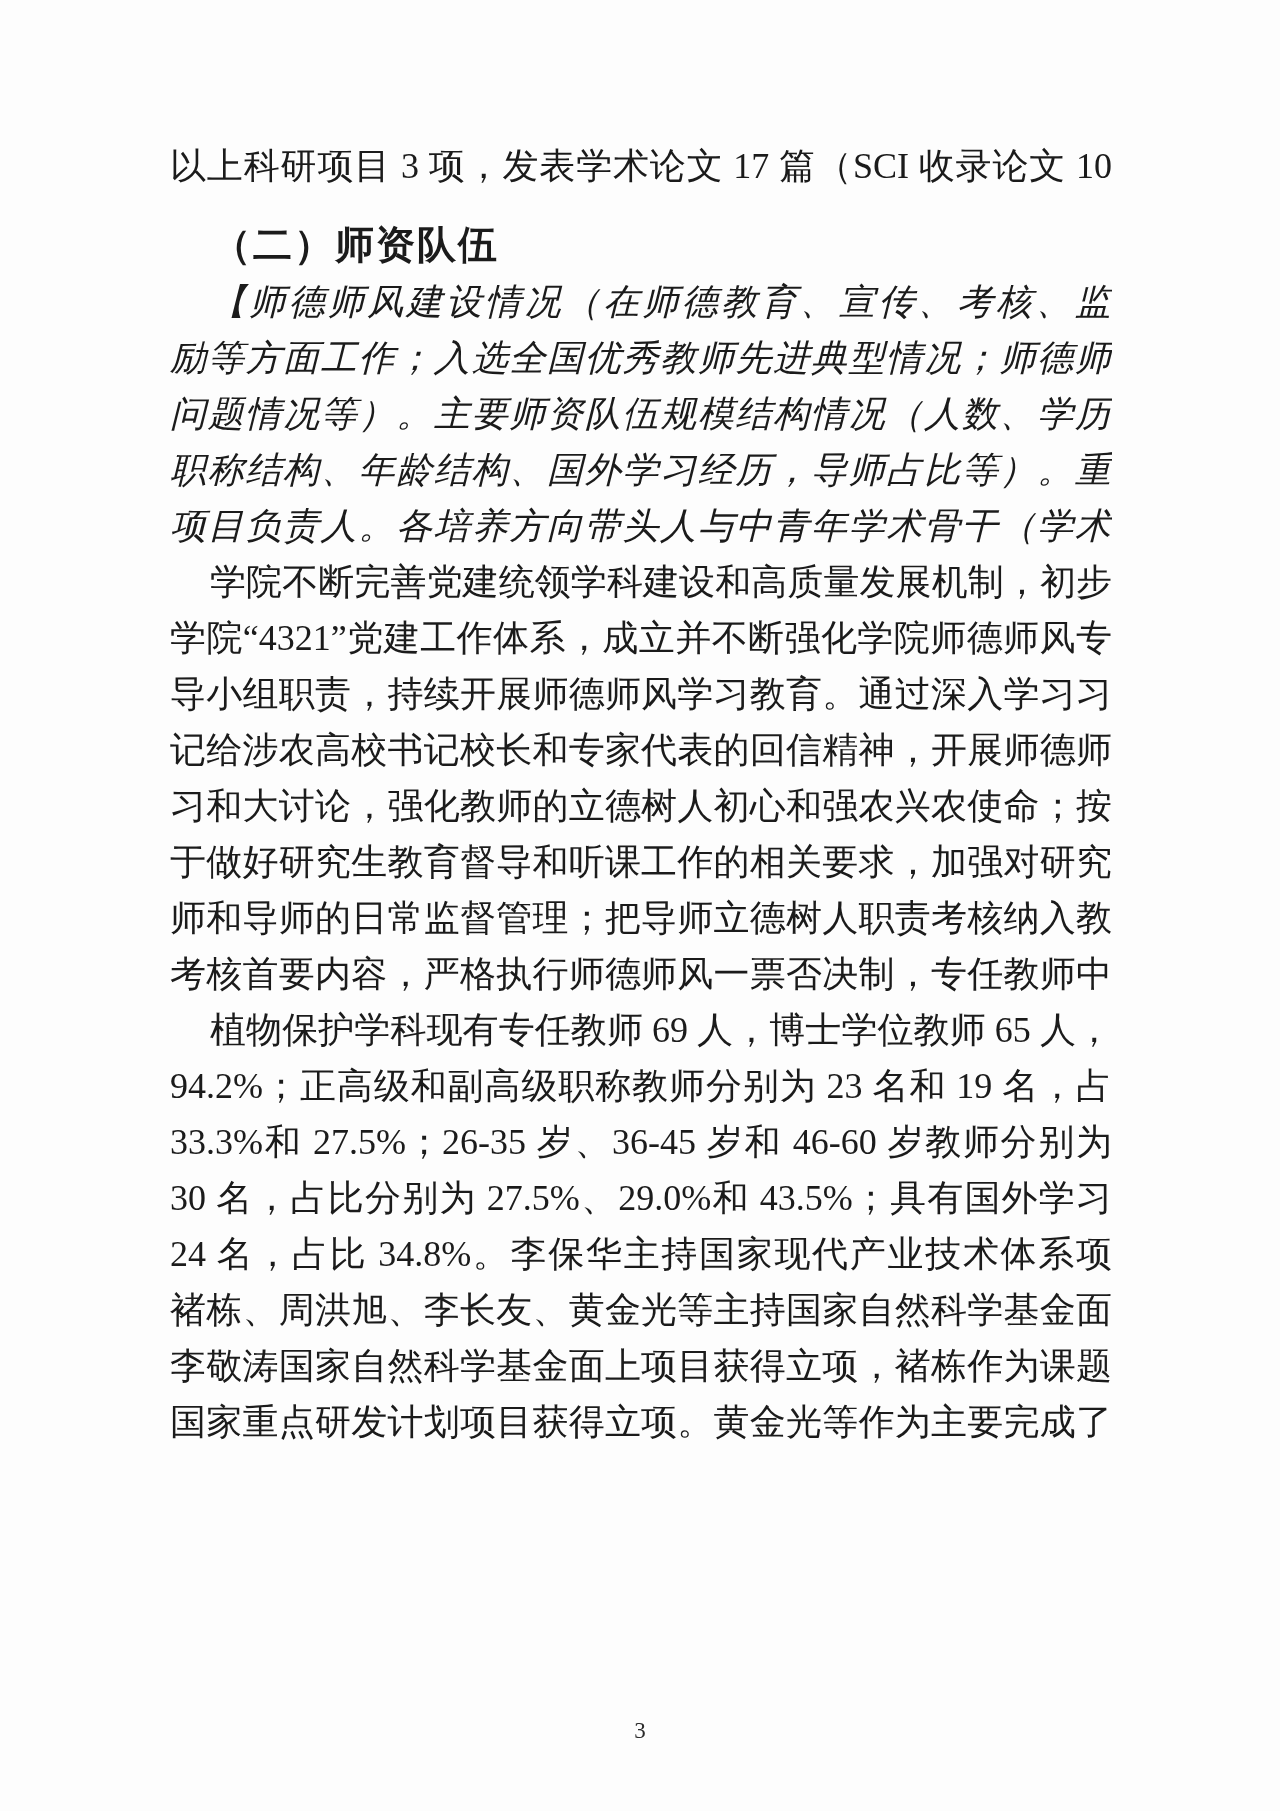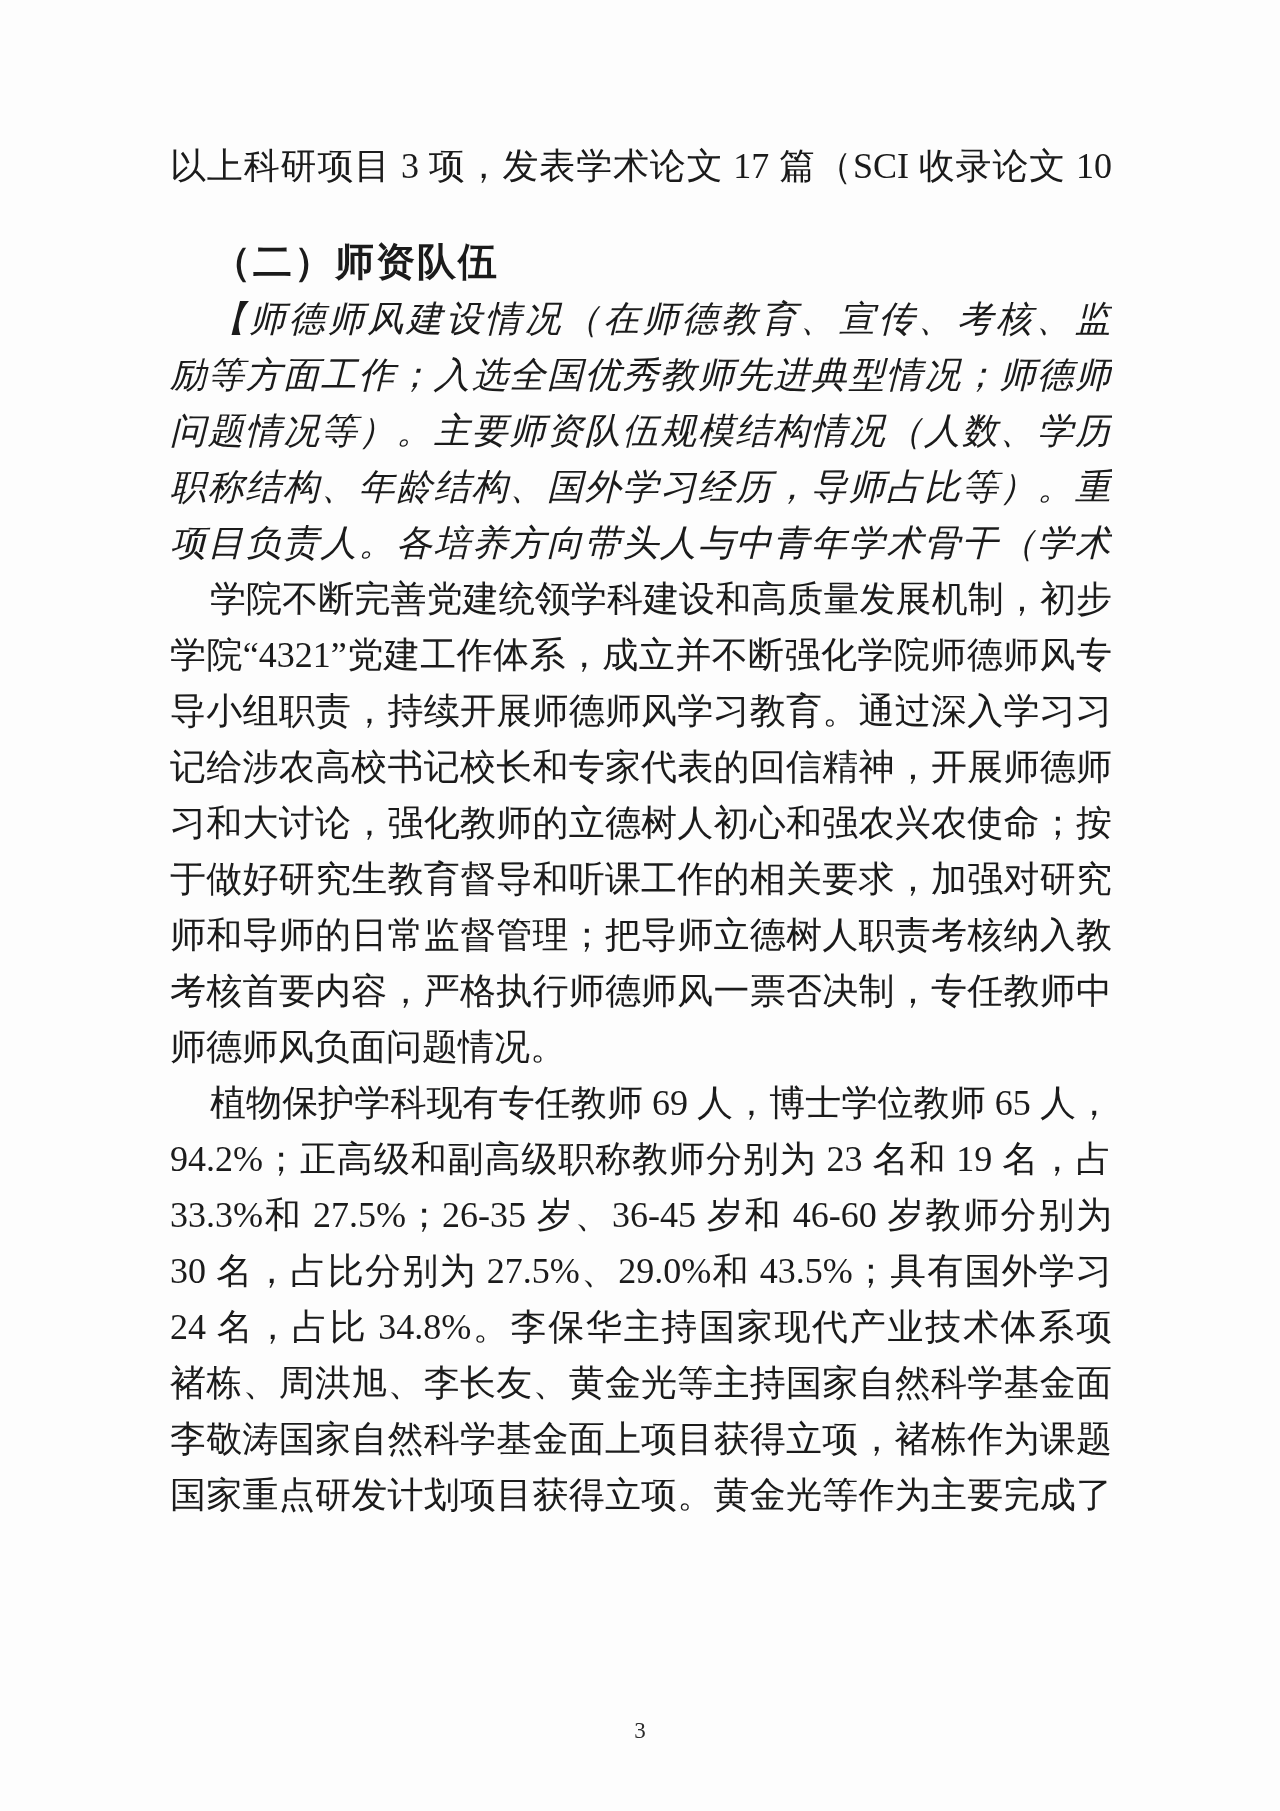--- a/index.html
+++ b/index.html
@@ -43,21 +43,21 @@
   }
   .line.indent {
     padding-left: 40px;
   }
   .heading {
     font-family: "Liberation Sans", "DejaVu Sans", sans-serif;
     font-weight: 700;
     font-size: 39px;
     line-height: 58px;
     height: 58px;
-    margin-top: 39px;
+    margin-top: 22px;
     padding-left: 42px;
     letter-spacing: 2px;
     text-align: center;
     text-align-last: left;
   }
   .bracket .line {
     font-style: italic;
     letter-spacing: 1px;
   }
   .pagenum {
@@ -92,21 +92,20 @@
 
     <div>
       <div class="line just indent">学院不断完善党建统领学科建设和高质量发展机制，初步构建起</div>
       <div class="line just">学院“4321”党建工作体系，成立并不断强化学院师德师风专题教育领</div>
       <div class="line just">导小组职责，持续开展师德师风学习教育。通过深入学习习近平总书</div>
       <div class="line just">记给涉农高校书记校长和专家代表的回信精神，开展师德师风专题学</div>
       <div class="line just">习和大讨论，强化教师的立德树人初心和强农兴农使命；按照学校关</div>
       <div class="line just">于做好研究生教育督导和听课工作的相关要求，加强对研究生任课教</div>
       <div class="line just">师和导师的日常监督管理；把导师立德树人职责考核纳入教职工年度</div>
       <div class="line just">考核首要内容，严格执行师德师风一票否决制，专任教师中没有出现</div>
-      <div class="line endline">师德师风负面问题情况。</div>
     </div>
 
     <div>
       <div class="line just indent">植物保护学科现有专任教师 69 人，博士学位教师 65 人，占比</div>
       <div class="line just">94.2%；正高级和副高级职称教师分别为 23 名和 19 名，占比分别为</div>
       <div class="line just">33.3%和 27.5%；26-35 岁、36-45 岁和 46-60 岁教师分别为 19、20 和</div>
       <div class="line just">30 名，占比分别为 27.5%、29.0%和 43.5%；具有国外学习经历教师</div>
       <div class="line just">24 名，占比 34.8%。李保华主持国家现代产业技术体系项目，梁文星、</div>
       <div class="line just">褚栋、周洪旭、李长友、黄金光等主持国家自然科学基金面上项目，</div>
       <div class="line just">李敬涛国家自然科学基金面上项目获得立项，褚栋作为课题主持人的</div>

